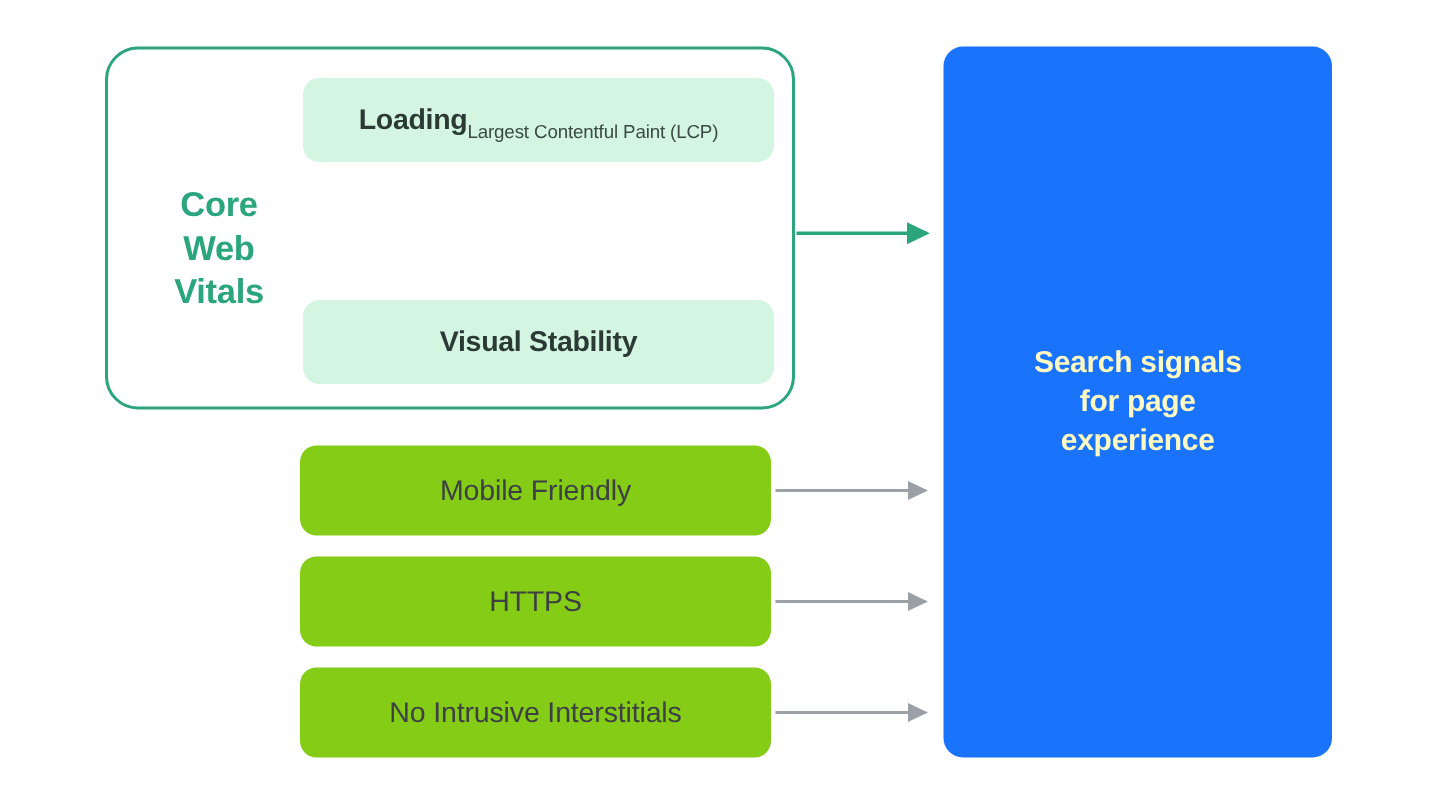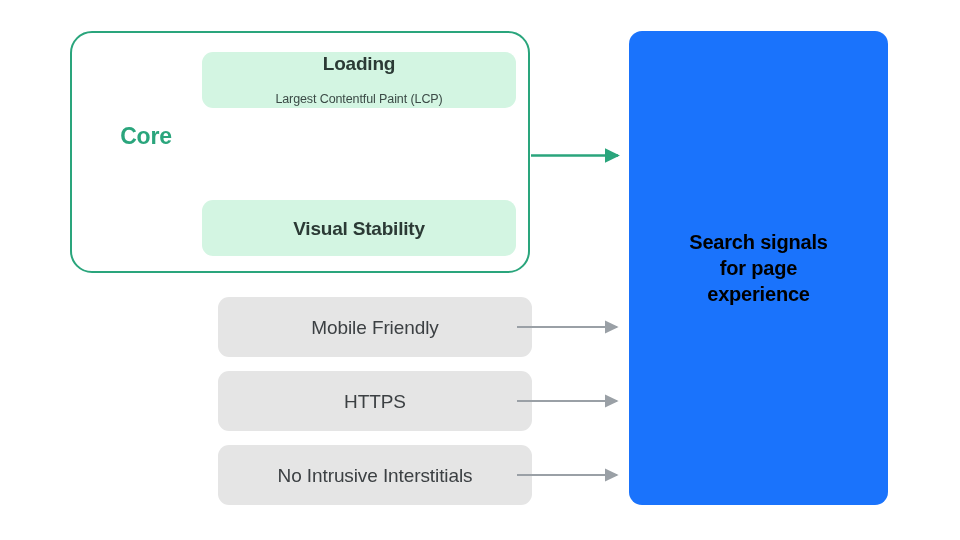--- a/index.html
+++ b/index.html
@@ -53,21 +53,20 @@
   
   .metric-pill {
     position: absolute;
     left: 202px;
     width: 314px;
     height: 56px;
     background: #d3f5e2;
     border-radius: 11px;
     box-sizing: border-box;
     display: flex;
-    flex-direction: column;
     align-items: center;
     justify-content: center;
   }
   .metric-pill.p1 { top: 52px; }
   .metric-pill.p2 { top: 126px; }
   .metric-pill.p3 { top: 200px; }
 
   .metric-title {
     color: #2b3a35;
     font-size: 19px;
@@ -80,24 +79,24 @@
     font-size: 12.5px;
     font-weight: normal;
     line-height: 17px;
     letter-spacing: -0.1px;
     margin-top: 16px;
   }
 
   
   .signal-pill {
     position: absolute;
-    left: 218px;
+    left: 200px;
     width: 314px;
     height: 60px;
-    background: #e5e5e5;
+    background: #84cc16;
     border-radius: 11px;
     box-sizing: border-box;
     display: flex;
     align-items: center;
     justify-content: center;
   }
   .signal-pill.s1 { top: 297px; }
   .signal-pill.s2 { top: 371px; }
   .signal-pill.s3 { top: 445px; }
 
@@ -117,21 +116,21 @@
     width: 259px;
     height: 474px;
     background: #1a73fc;
     border-radius: 13px;
     box-sizing: border-box;
     display: flex;
     align-items: center;
     justify-content: center;
   }
   .result-text {
-    color: #000000;
+    color: #fef9c3;
     font-size: 20px;
     font-weight: bold;
     line-height: 26px;
     text-align: center;
     letter-spacing: -0.2px;
     padding: 0 18px;
   }
   .result-text span { display: block; }
 
   
@@ -146,20 +145,22 @@
 </style>
 </head>
 <body>
 
 <div id="diagram">
 
   <div class="cwv-container"></div>
 
   <div class="cwv-label">
     <span>Core</span>
+    <span>Web</span>
+    <span>Vitals</span>
   </div>
 
   <div class="metric-pill p1">
     <div class="metric-title">Loading</div>
     <div class="metric-sub">Largest Contentful Paint (LCP)</div>
   </div>
 
 
   <div class="metric-pill p3">
     <div class="metric-title">Visual Stability</div>

